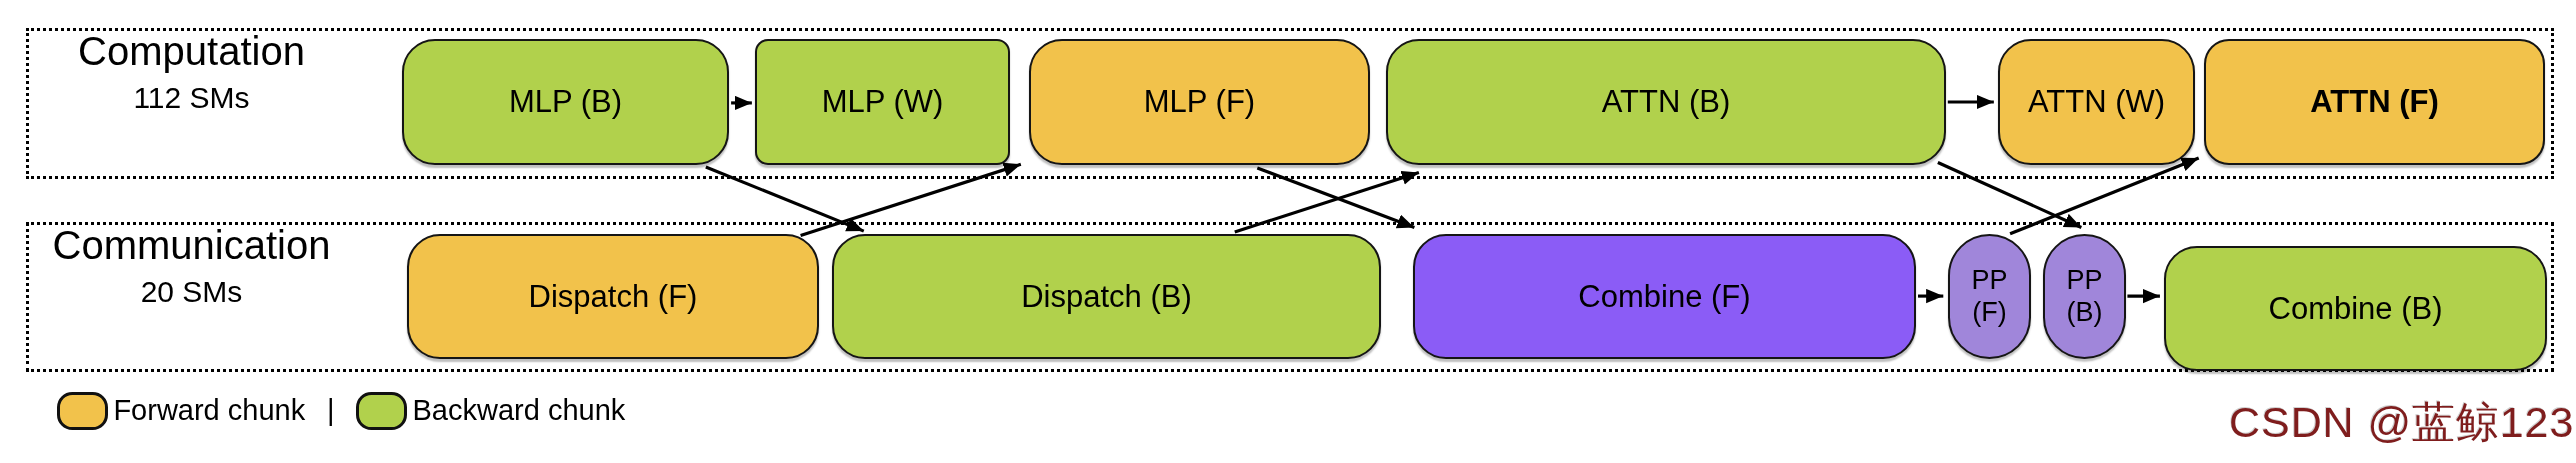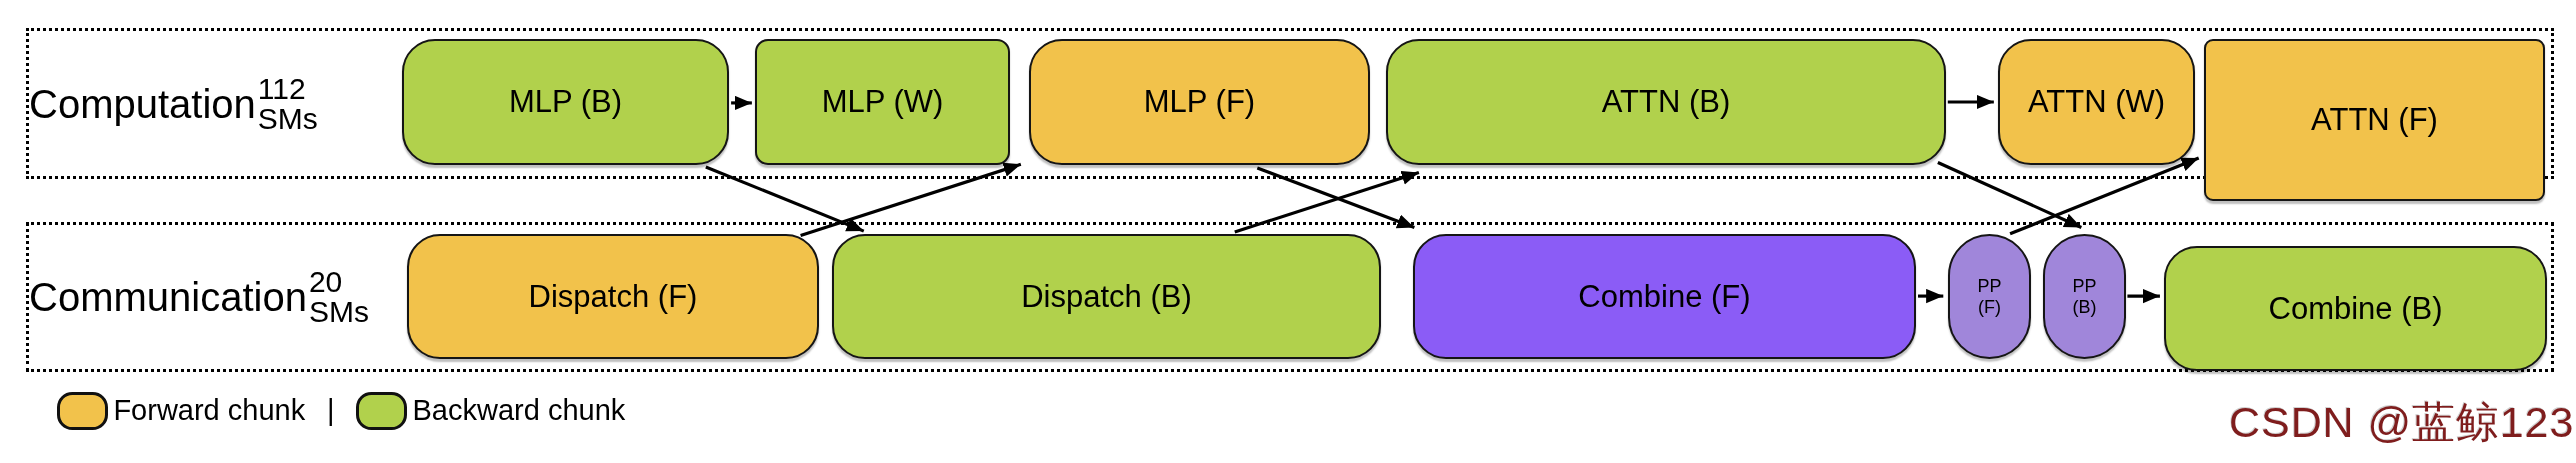--- a/index.html
+++ b/index.html
@@ -5,31 +5,31 @@
   html,body{margin:0;padding:0;background:#ffffff;}
   .stage{
     position:relative;width:2576px;height:464px;background:#ffffff;
     font-family:"Liberation Sans",sans-serif;overflow:hidden;color:#000;
   }
   .rowbox{
     position:absolute;border:3.2px dotted #000;box-sizing:border-box;background:transparent;
   }
   .rowlabel{
     position:absolute;left:0;top:0;height:100%;width:325px;
-    display:flex;flex-direction:row;align-items:center;justify-content:flex-start;gap:2px;
+    display:flex;flex-direction:column;align-items:center;justify-content:flex-start;gap:12px;
   }
   .rowtitle{font-size:40px;line-height:1;}
   .rowsub{font-size:30px;line-height:1;}
   .block{
     position:absolute;box-sizing:border-box;border:2.7px solid #151515;
     display:flex;flex-direction:column;align-items:center;justify-content:center;
     font-size:31px;line-height:1.15;text-align:center;
     box-shadow:0 2.7px 1.8px rgba(0,0,0,0.25);
   }
-  .block.small{font-size:18px;}
+  .block.small{font-size:27px;}
   .arrows{position:absolute;left:0;top:0;pointer-events:none;}
   .legend{
     position:absolute;left:57px;top:387px;height:47px;
     display:flex;align-items:center;font-size:29px;
   }
   .swatch{
     width:51px;height:38px;box-sizing:border-box;border:3.2px solid #111;
     border-radius:15.3px;margin-right:5.4px;flex:none;
   }
   .legend .sep{margin:0 21.7px;}
@@ -66,21 +66,21 @@
       </div>
       <div class="block" style="left: 1029px; top: 39px; width: 341px; height: 126px; border-radius: 33px; background: rgb(242, 194, 75);">
         <span>MLP (F)</span>
       </div>
       <div class="block" style="left: 1386px; top: 39px; width: 560px; height: 126px; border-radius: 33px; background: rgb(177, 209, 76); text-align: center;">
         <span>ATTN (B)</span>
       </div>
       <div class="block" style="left: 1998px; top: 39px; width: 197px; height: 126px; border-radius: 33px; background: rgb(242, 194, 75);">
         <span>ATTN (W)</span>
       </div>
-      <div class="block" style="left: 2204px; top: 39px; width: 341px; height: 162px; border-radius: 9px; background: rgb(242, 194, 75);">
+      <div class="block" style="left: 2204px; top: 39px; width: 341px; height: 126px; border-radius: 25px; background: rgb(242, 194, 75); font-weight: bold;">
         <span>ATTN (F)</span>
       </div>
       <div class="block" style="left: 407px; top: 234px; width: 412px; height: 125px; border-radius: 33px; background: rgb(242, 194, 75);">
         <span>Dispatch (F)</span>
       </div>
       <div class="block" style="left: 832px; top: 234px; width: 549px; height: 125px; border-radius: 33px; background: rgb(177, 209, 76);">
         <span>Dispatch (B)</span>
       </div>
       <div class="block" style="left: 1413px; top: 234px; width: 503px; height: 125px; border-radius: 33px; background: #8b5cf6;">
         <span>Combine (F)</span>

